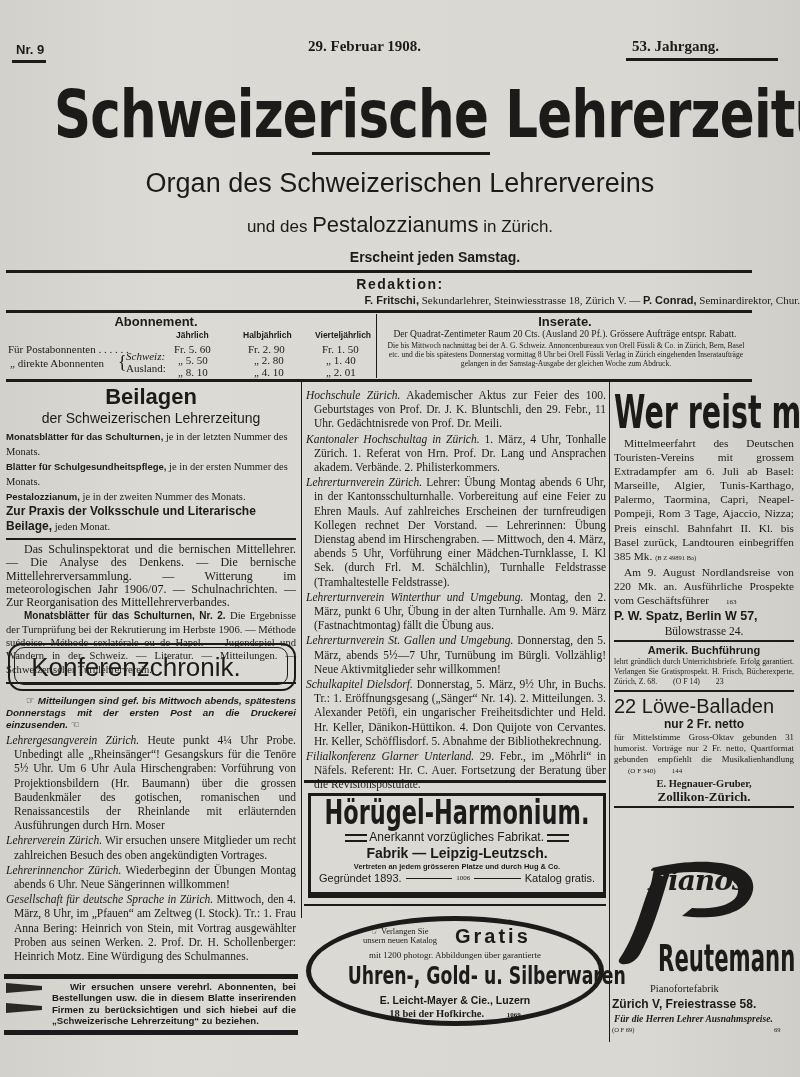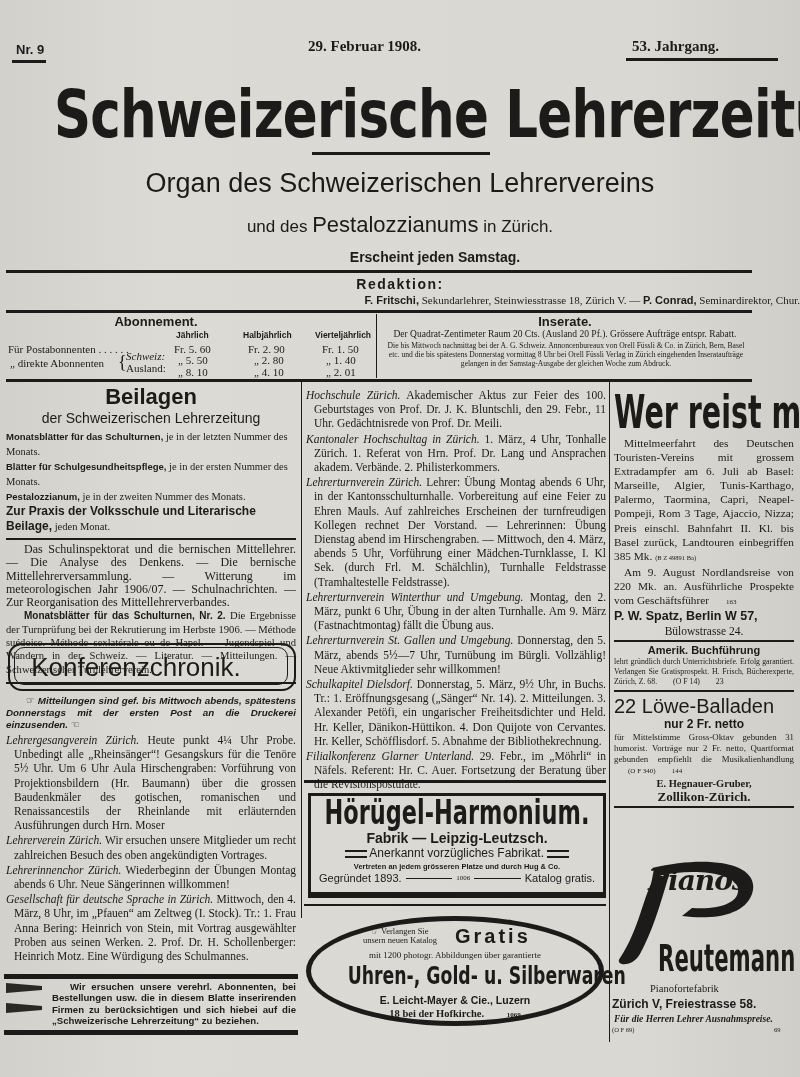--- a/index.html
+++ b/index.html
@@ -154,26 +154,26 @@
     <div class="body-text indent entry"><span class="head">Lehrerturnverein Zürich.</span> <span>Lehrer: Übung Montag abends 6 Uhr, in der Kantonsschulturnhalle. Vorbereitung auf eine Feier zu Ehren Mauls. Auf zahlreiches Erscheinen der turnfreudigen Kollegen rechnet Der Vorstand. — Lehrerinnen: Übung Dienstag abend im Hirschengraben. — Mittwoch, den 4. März, abends 5 Uhr, Vorführung einer Mädchen-Turnklasse, I. Kl Sek. (durch Frl. M. Schälchlin), Turnhalle Feldstrasse (Tramhaltestelle Feldstrasse).</span></div>
     <div class="body-text indent entry"><span class="head">Lehrerturnverein Winterthur und Umgebung.</span> <span>Montag, den 2. März, punkt 6 Uhr, Übung in der alten Turnhalle. Am 9. März (Fastnachtmontag) fällt die Übung aus.</span></div>
     <div class="body-text indent entry"><span class="head">Lehrerturnverein St. Gallen und Umgebung.</span> <span>Donnerstag, den 5. März, abends 5½—7 Uhr, Turnübung im Bürgli. Vollzählig! Neue Aktivmitglieder sehr willkommen!</span></div>
     <div class="body-text indent entry"><span class="head">Schulkapitel Dielsdorf.</span> <span>Donnerstag, 5. März, 9½ Uhr, in Buchs. Tr.: 1. Eröffnungsgesang („Sänger“ Nr. 14). 2. Mitteilungen. 3. Alexander Petöfi, ein ungarischer Freiheitsdichter und Held. Hr. Keller, Dänikon-Hüttikon. 4. Don Quijote von Cervantes. Hr. Keller, Schöfflisdorf. 5. Abnahme der Bibliothekrechnung.</span></div>
     <div class="body-text indent entry"><span class="head">Filialkonferenz Glarner Unterland.</span> <span>29. Febr., im „Möhrli“ in Näfels. Referent: Hr. C. Auer. Fortsetzung der Beratung über die Revisionspostulate.</span></div>
   </div>
 
   <div class="rule" style="left:304px;top:780px;width:302px;height:3px;"></div>
   <div class="abs" style="left:308px;top:793px;width:292px;height:96px;border:3px solid #1c1b19;border-top-width:3px;border-bottom-width:6px;">
     <div class="center" style="font-family:'DejaVu Sans',sans-serif;font-weight:bold;font-size:33px;line-height:34px;transform:scaleX(0.68);transform-origin:center top;white-space:nowrap;margin-left:-70px;width:432px;">Hörügel-Harmonium.</div>
-    <div class="center sans b" style="font-size:14px;line-height:16px;">Fabrik — Leipzig-Leutzsch.</div>
     <div class="center sans" style="font-size:12px;line-height:15px;">
       <span style="display:inline-block;width:22px;height:4px;border-top:2px solid #1c1b19;border-bottom:2px solid #1c1b19;vertical-align:middle;"></span>
       <span>Anerkannt vorzügliches Fabrikat.</span>
       <span style="display:inline-block;width:22px;height:4px;border-top:2px solid #1c1b19;border-bottom:2px solid #1c1b19;vertical-align:middle;"></span>
     </div>
+    <div class="center sans b" style="font-size:14px;line-height:16px;">Fabrik — Leipzig-Leutzsch.</div>
     <div class="center sans b" style="font-size:7.5px;line-height:11px;">Vertreten an jedem grösseren Platze und durch Hug &amp; Co.</div>
     <div class="sans" style="font-size:11px;display:flex;justify-content:space-between;padding:0 8px;align-items:center;">
       <span>Gegründet 1893.</span>
       <span style="flex:1;border-top:1px solid #1c1b19;margin:0 4px;"></span>
       <span style="font-family:'Liberation Serif',serif;font-size:7px;">1006</span>
       <span style="flex:1;border-top:1px solid #1c1b19;margin:0 4px;"></span>
       <span>Katalog gratis.</span>
     </div>
   </div>
   <div class="rule" style="left:304px;top:904px;width:302px;height:2px;"></div>

